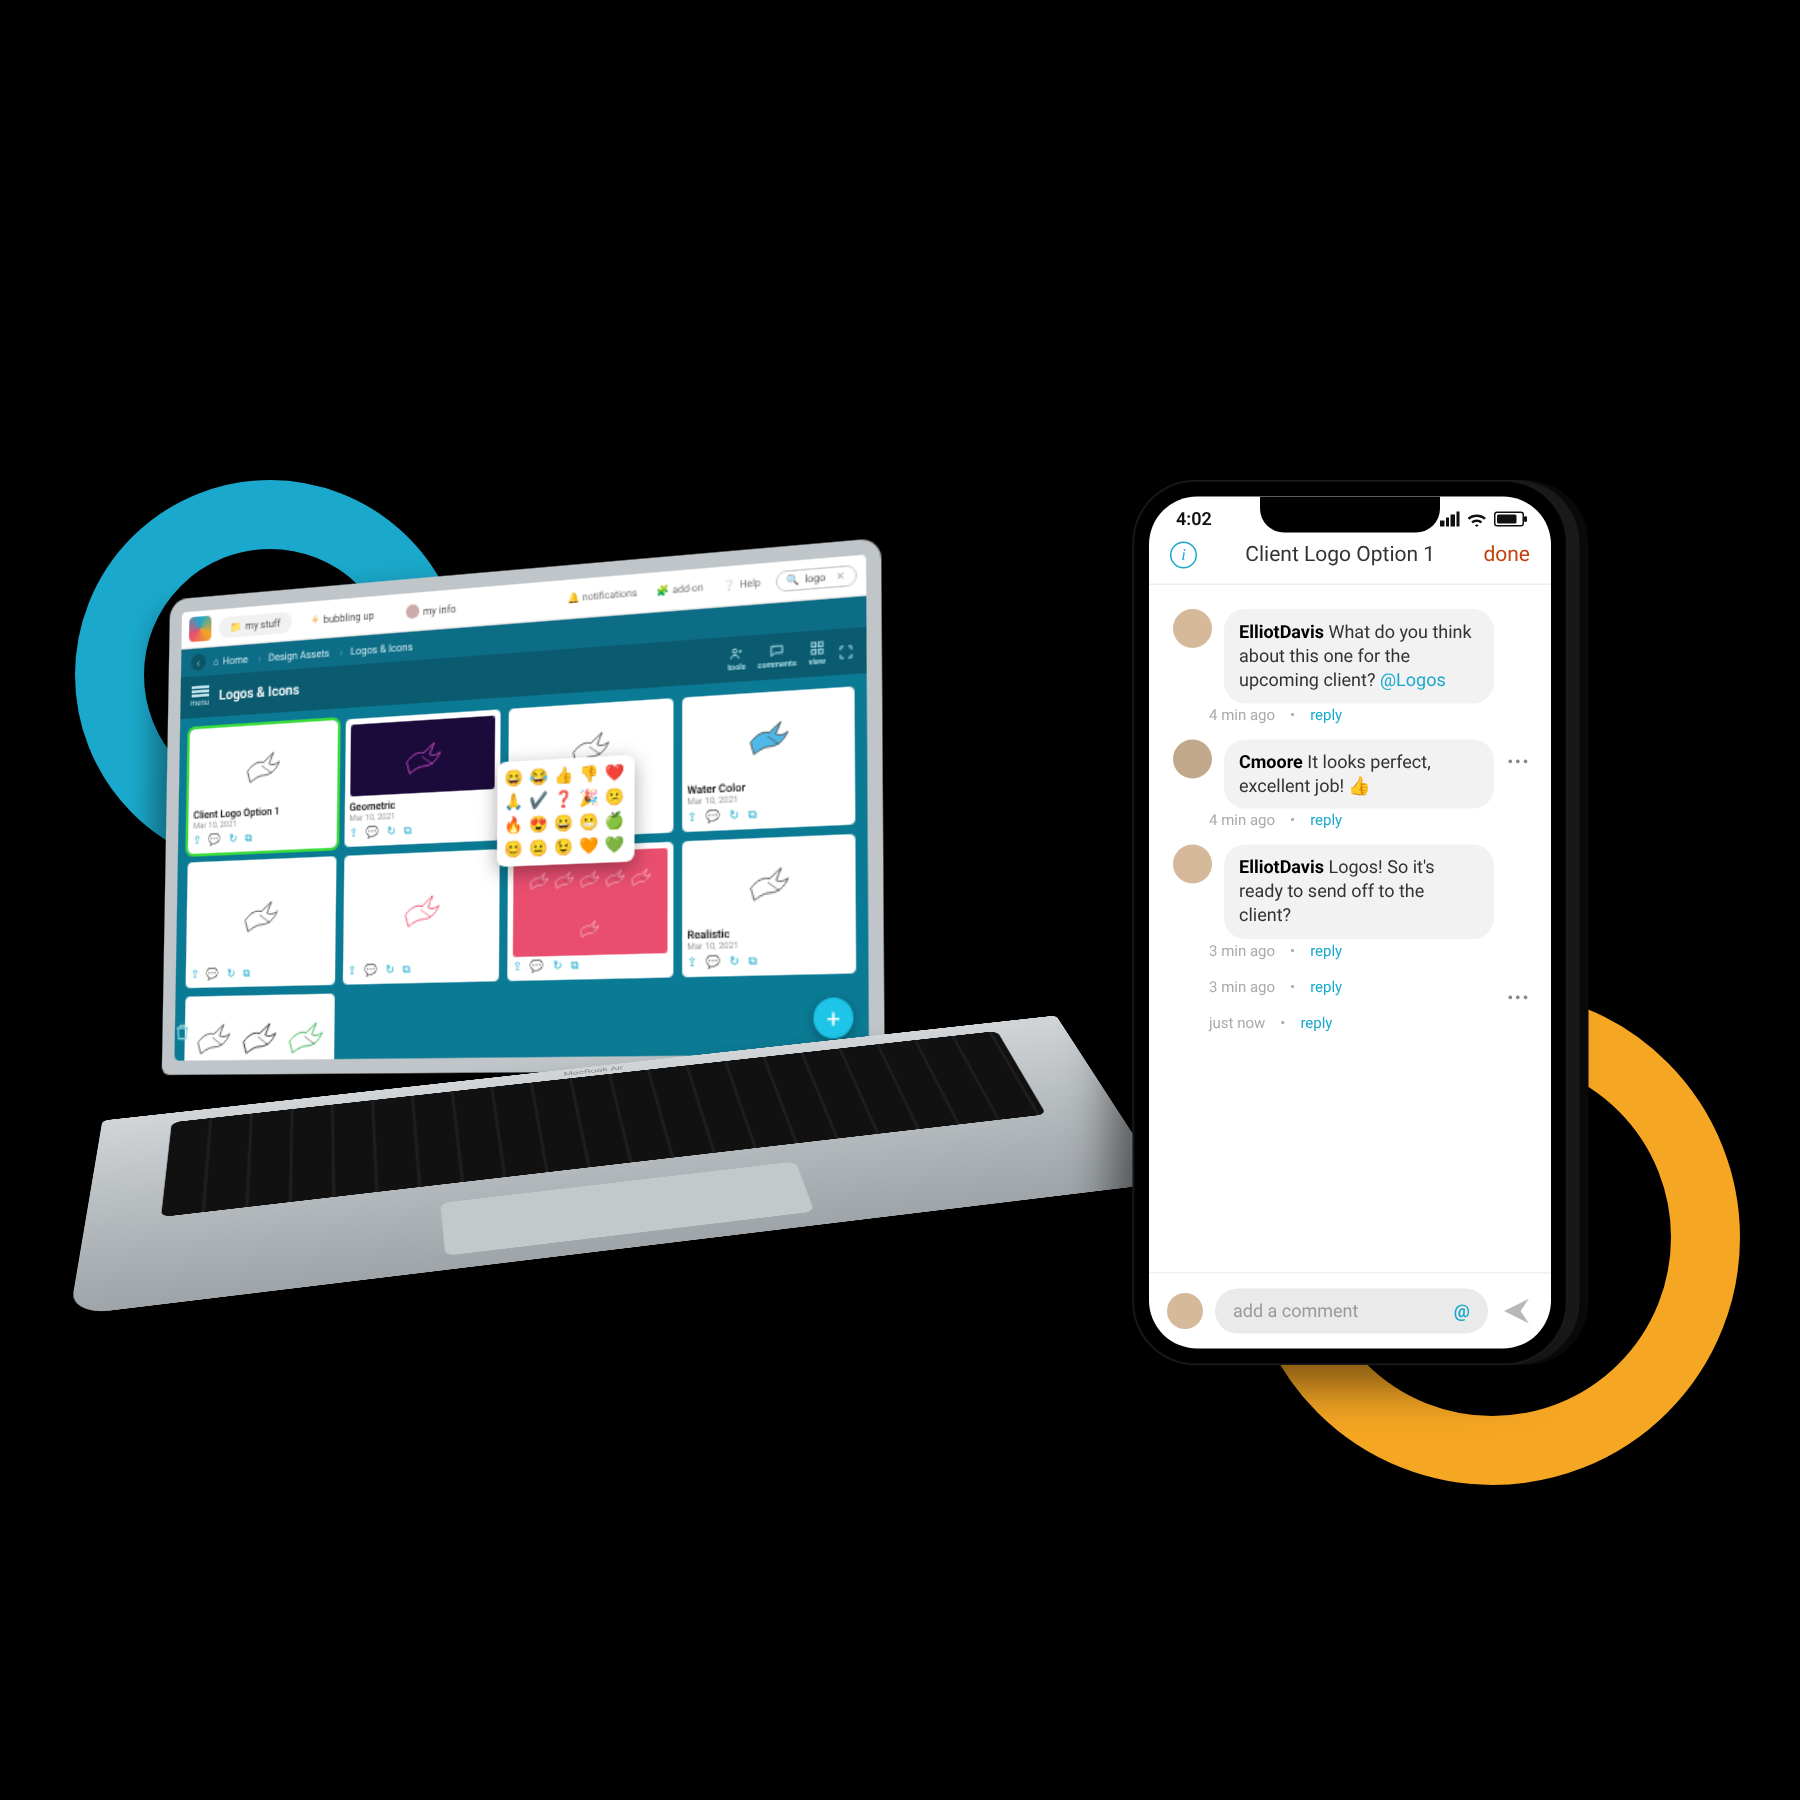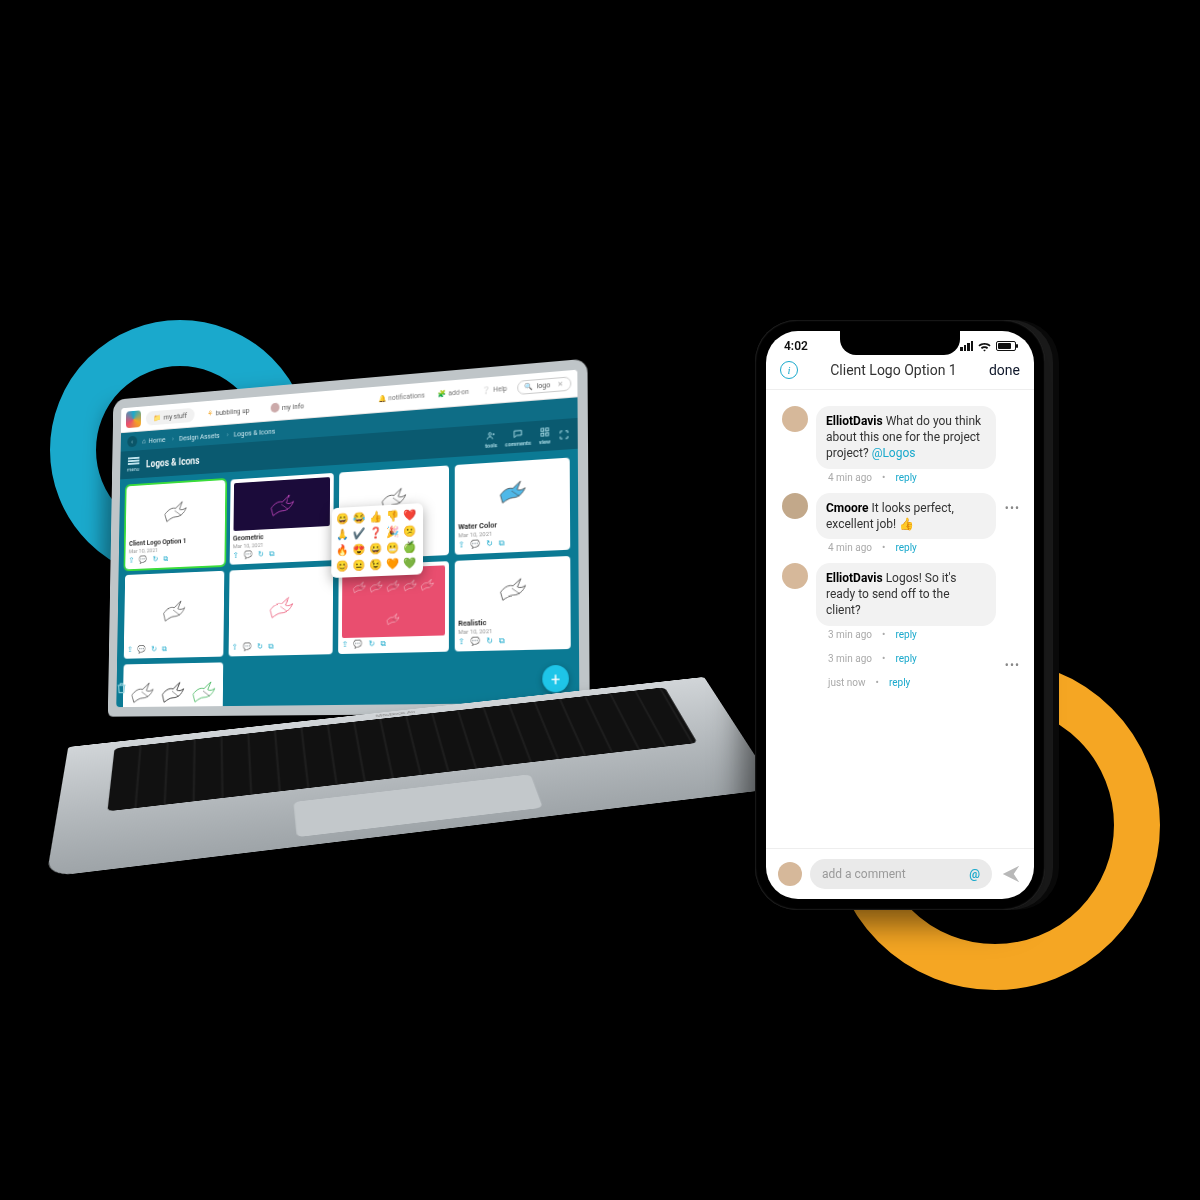--- a/index.html
+++ b/index.html
@@ -68,31 +68,31 @@
 .sig{display:flex;align-items:flex-end;gap:1px}
 .sig span{display:block;width:2.5px;background:#111}
 .sig span:nth-child(1){height:4px}.sig span:nth-child(2){height:6px}.sig span:nth-child(3){height:8px}.sig span:nth-child(4){height:10px}
 .batt{width:20px;height:10px;border:1px solid #111;border-radius:2px;position:relative}
 .batt::after{content:"";position:absolute;right:-3px;top:2px;width:2px;height:4px;background:#111;border-radius:1px}
 .batt::before{content:"";position:absolute;left:1px;top:1px;bottom:1px;width:70%;background:#111;border-radius:1px}
 
 .p-header{display:flex;align-items:center;justify-content:space-between;padding:6px 14px 10px;border-bottom:1px solid #eee}
 .p-header .title{font-size:14px;color:#333}
 .p-header .info{width:18px;height:18px;border:1.5px solid #1aa9cc;border-radius:50%;color:#1aa9cc;display:flex;align-items:center;justify-content:center;font-size:11px;font-style:italic;font-family:serif}
-.p-header .done{color:#0f172a;font-size:14px}
+.p-header .done{color:#c2410c;font-size:14px}
 
 .chat{flex:1;overflow:auto;padding:10px 4px}
 .msg{padding:6px 12px 4px 12px;position:relative}
 .msg .row{display:flex;gap:8px}
 .av{width:26px;height:26px;border-radius:50%;flex-shrink:0;background:#d6b89a}
 .av.b{background:#c2a88a}
 .bubble{background:#f2f2f2;border-radius:14px;padding:7px 10px;font-size:12px;line-height:1.35;color:#333;max-width:180px}
 .bubble b{color:#000000}
 .mention{color:#1aa9cc}
-.meta{font-size:10px;color:#aaa;margin:3px 0 0 46px;display:flex;gap:10px}
+.meta{font-size:10px;color:#aaa;margin:3px 0 0 24px;display:flex;gap:10px}
 .meta .reply{color:#1aa9cc}
 .dots{position:absolute;right:10px;top:14px;color:#888;letter-spacing:1px;font-size:12px}
 
 .composer{display:flex;align-items:center;gap:8px;padding:10px 12px;border-top:1px solid #eee}
 .composer .av{width:24px;height:24px}
 .compose-pill{flex:1;background:#eaeaea;border-radius:18px;padding:8px 12px;display:flex;align-items:center;font-size:12px;color:#9a9a9a}
 .compose-pill .at{margin-left:auto;color:#1aa9cc;font-weight:600}
 .send{color:#b8b8b8}
 
 
@@ -415,21 +415,21 @@
     <div class="p-header">
       <div class="info">i</div>
       <div class="title">Client Logo Option 1</div>
       <div class="done">done</div>
     </div>
 
     <div class="chat">
         <div class="msg">
           <div class="row">
        <div class="av "></div>
-       <div class="bubble"><b>ElliotDavis</b>  <span>What do you think about this one for the project project? </span><span class="mention">@Logos</span></div>
+       <div class="bubble"><b>ElliotDavis</b>  <span>What do you think about this one for the upcoming client? </span><span class="mention">@Logos</span></div>
      </div>
 
      <div class="meta">
        <span>4 min ago</span>
        <span>•</span>
        <span class="reply">reply</span>
      </div>
         </div>
         <div class="msg">
           <div class="row">

